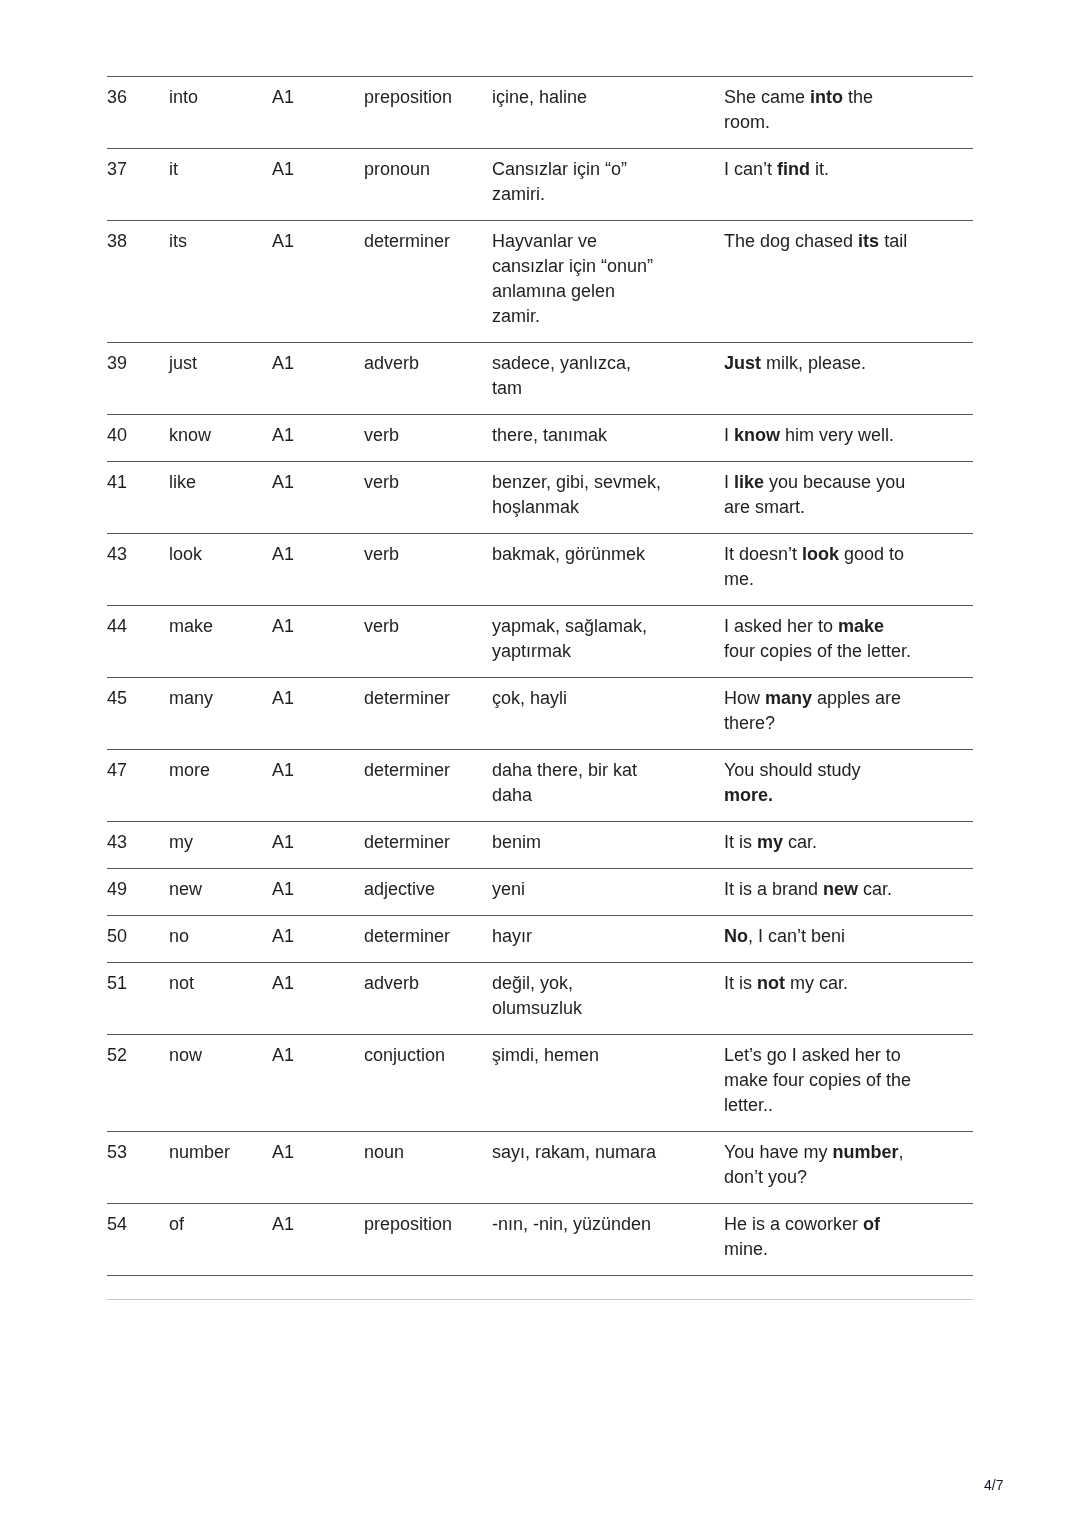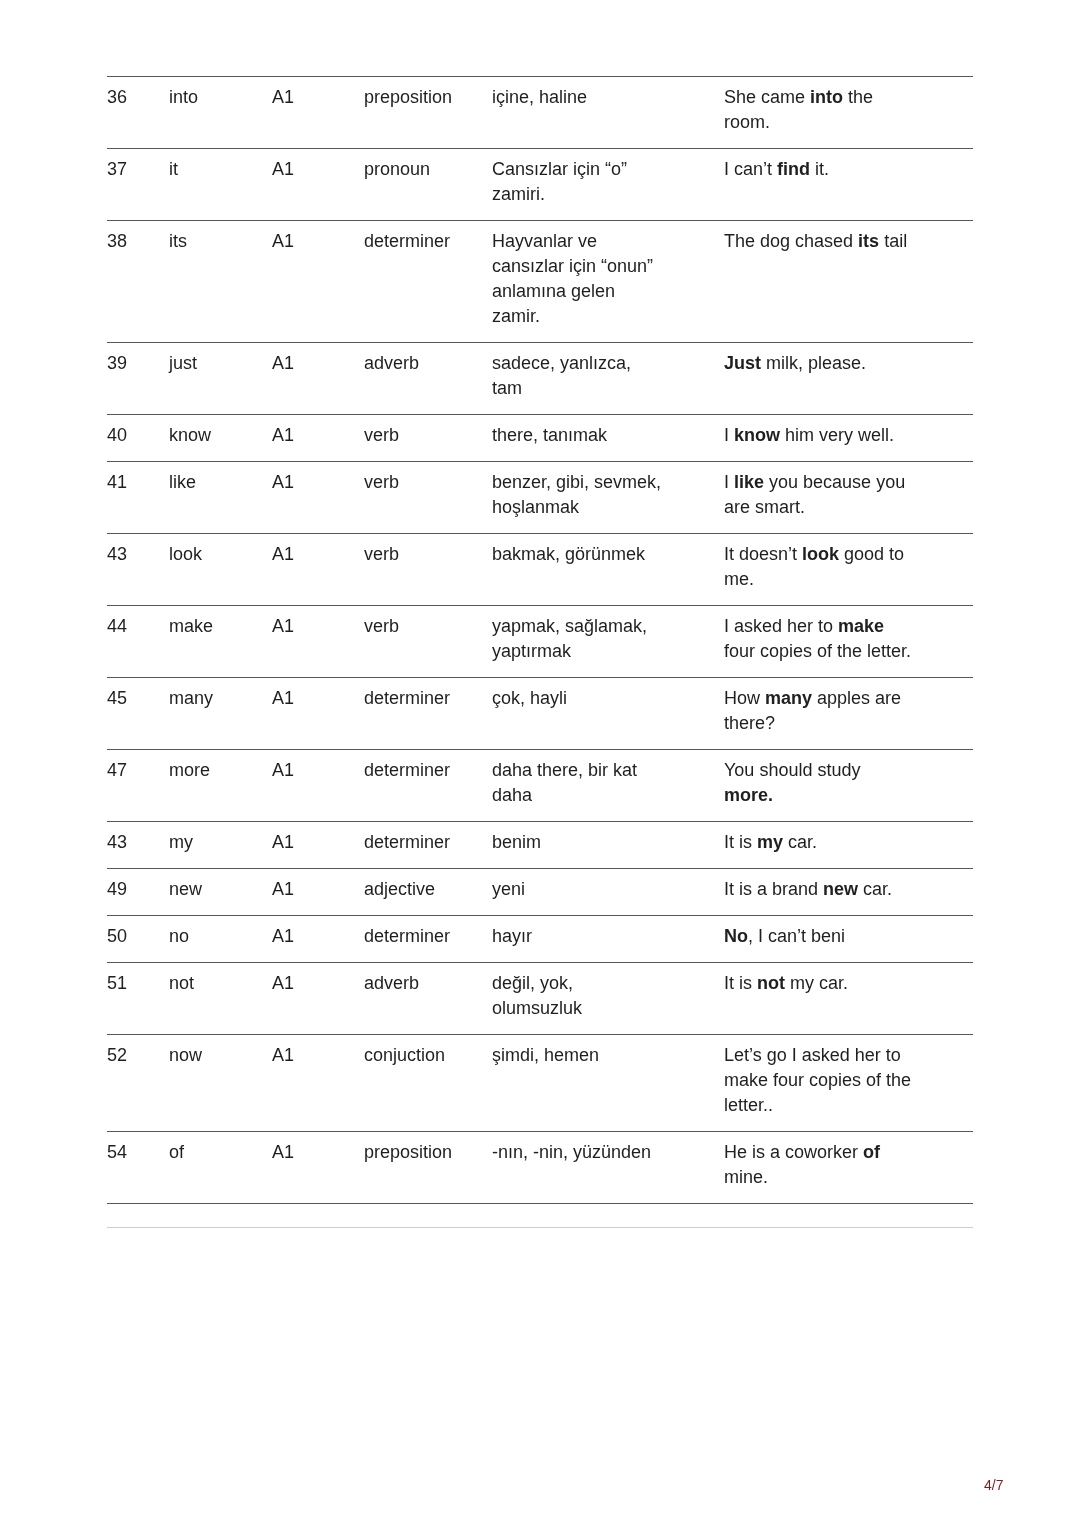--- a/index.html
+++ b/index.html
@@ -45,21 +45,21 @@
     height: 24px;
     padding: 0;
     border-bottom: 1px solid #cccccc;
   }
   b { font-weight: bold; }
   .page-num {
     position: absolute;
     left: 984px;
     top: 1477px;
     font-size: 14px;
-    color: #7f1d1d;
+    color: #0f172a;
   }
 </style>
 </head>
 <body>
 
 <div class="page">
   <table class="vocab">
     <tbody>
         <tr>
           <td class="c1">36</td>
@@ -192,20 +192,29 @@
           <td class="c1">52</td>
           <td class="c2">now</td>
           <td class="c3">A1</td>
           <td class="c4">conjuction</td>
           <td class="c5">şimdi, hemen</td>
           <td class="c6"><span>Let’s go I asked her to
 make four copies of the
 letter..</span></td>
         </tr>
         <tr>
+          <td class="c1">53</td>
+          <td class="c2">number</td>
+          <td class="c3">A1</td>
+          <td class="c4">noun</td>
+          <td class="c5">sayı, rakam, numara</td>
+          <td class="c6"><span>You have my </span><b>number</b><span>,
+don’t you?</span></td>
+        </tr>
+        <tr>
           <td class="c1">54</td>
           <td class="c2">of</td>
           <td class="c3">A1</td>
           <td class="c4">preposition</td>
           <td class="c5">-nın, -nin, yüzünden</td>
           <td class="c6"><span>He is a coworker </span><b>of</b><span>
 mine.</span></td>
         </tr>
         <tr class="spacer">
           <td class="c1"></td>

